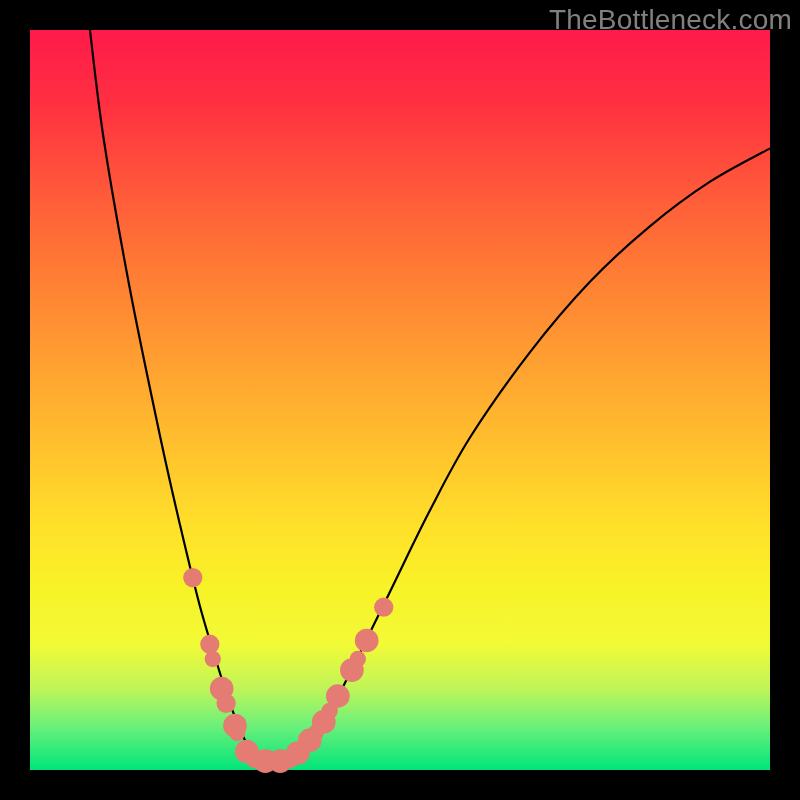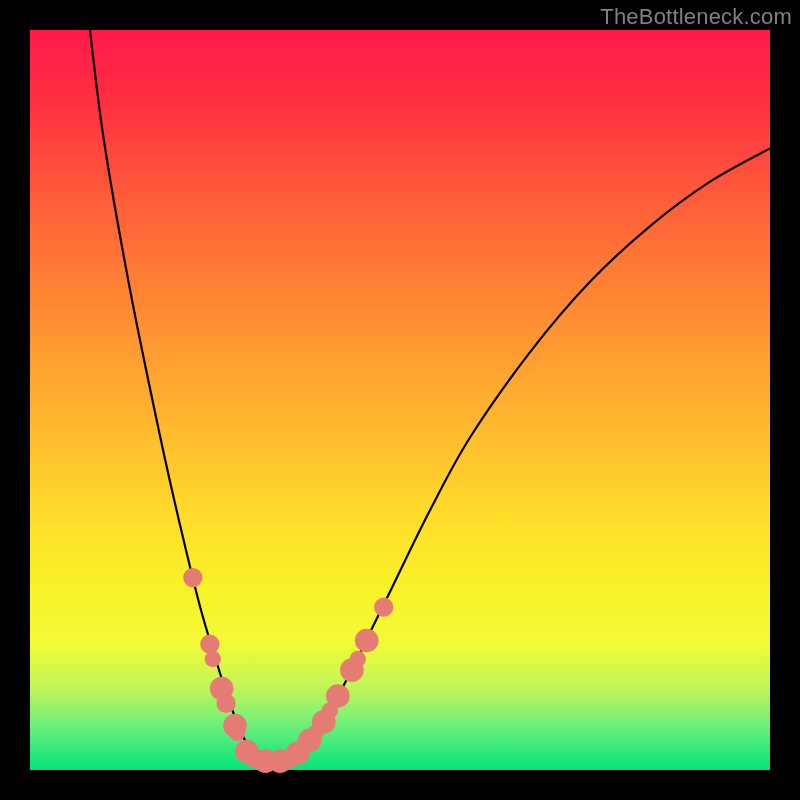--- a/index.html
+++ b/index.html
@@ -36,21 +36,21 @@
       #bff559 89%,
       #6df07a 94%,
       #00e57a 100%
     );
   }
   .watermark {
     position: absolute;
     top: 4px;
     right: 8px;
     color: #808080;
-    font-size: 22px;
+    font-size: 28px;
     font-weight: 400;
     letter-spacing: 0.2px;
     user-select: none;
   }
   svg.curve {
     position: absolute;
     left: 0;
     top: 0;
     width: 740px;
     height: 740px;

